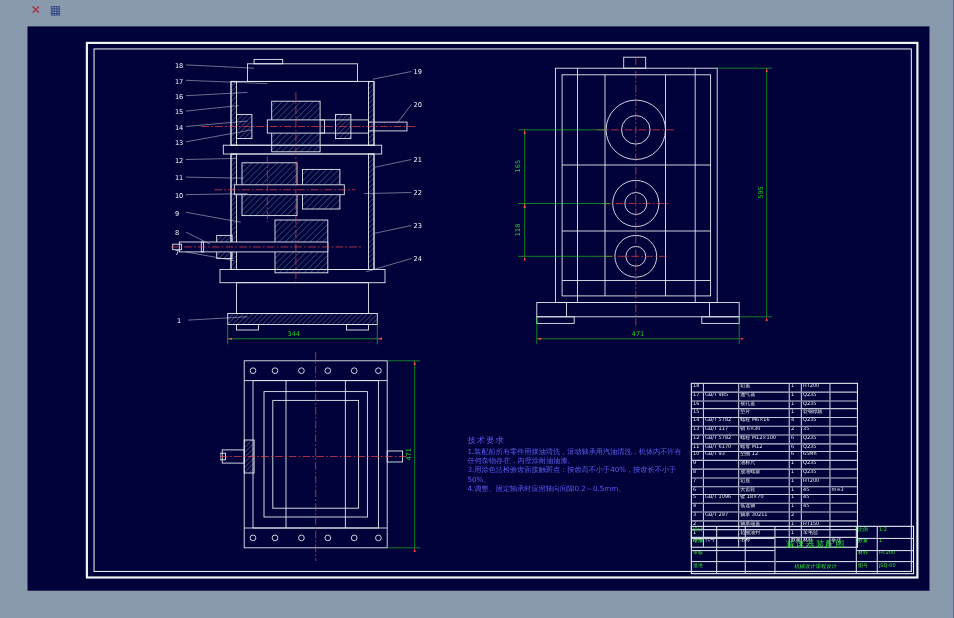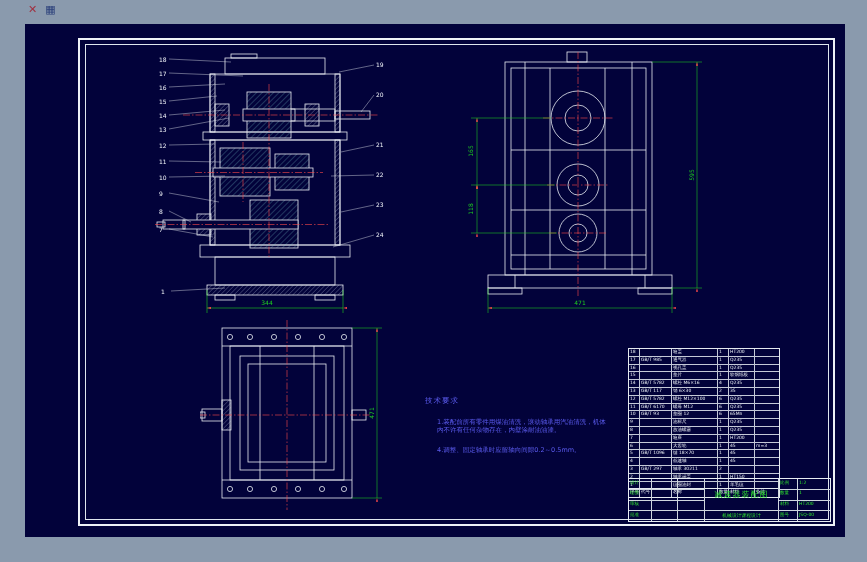--- a/index.html
+++ b/index.html
@@ -11,21 +11,21 @@
   .mini-icons{position:absolute;left:28px;top:3px;display:flex;gap:8px;}
   .mini{font-size:11px;line-height:14px;color:#a03040;cursor:default;}
   .mini2{color:#2a3f7a;}
   .canvas{position:absolute;left:25px;top:24px;width:820px;height:513px;background:#02023a;}
   .frame-outer{position:absolute;left:53px;top:14px;right:10px;bottom:11px;border:2px solid #eef2f6;}
   .frame-inner{position:absolute;left:60px;top:20px;right:16px;bottom:17px;border:1px solid #dfe6ee;}
   .view{position:absolute;}
   
   .notes{position:absolute;left:400px;top:372px;width:198px;color:#5b5bee;font-size:6.5px;line-height:1.28;}
   .notes-title{font-size:7.5px;margin-bottom:1px;letter-spacing:1px;}
-  .note-line{margin:12px;}
+  .note-line{margin:0;}
   
   .bom{position:absolute;left:603px;top:324px;width:150px;border:1px solid #e4e9ef;color:#e8edf3;font-size:4.5px;line-height:1;}
   .bom-row{display:grid;grid-template-columns:10px 32px 46px 11px 26px 1fr;height:6.8px;border-top:0.5px solid rgba(230,236,243,.85);}
   .bom-body .bom-row:first-child{border-top:none;}
   .bom-row > span{border-left:0.5px solid rgba(230,236,243,.85);padding:1px 0 0 1px;overflow:hidden;white-space:nowrap;}
   .bom-row > span:first-child{border-left:none;}
   .bom-head{border-top:1px solid #e4e9ef;height:7.5px;color:#f2f6fa;}
   
   .titleblock{position:absolute;left:603px;top:454px;width:201px;height:42px;border:1.5px solid #e8edf3;display:grid;grid-template-columns:76px 74px 1fr;color:#2ee52e;font-size:4.5px;line-height:1;}
   .tb-left{border-right:0.5px solid #cfd6de;display:flex;flex-direction:column;}
@@ -257,20 +257,21 @@
       <line x1="177" y1="8" x2="177" y2="178" marker-start="url(#parr)" marker-end="url(#parr)"></line>
       <text transform="rotate(-90 174 93)" x="174" y="93" fill="#1ed11e" stroke="none" font-size="6" text-anchor="middle">471</text>
     </g>
   </svg>
 
   <div class="notes">
     <div class="notes-title">技术要求</div>
     <div>
 
     <div class="note-line">1.装配前所有零件用煤油清洗，滚动轴承用汽油清洗，机体内不许有任何杂物存在，内壁涂耐油油漆。</div>
+        <div class="note-line">3.用涂色法检验齿面接触斑点：按齿高不小于40%，按齿长不小于50%。</div>
         <div class="note-line">4.调整、固定轴承时应留轴向间隙0.2～0.5mm。</div>
       </div>
   </div>
 
   <div class="bom">
     <div class="bom-body">
 
     <div class="bom-row">
         <span>18</span>
         <span></span>

